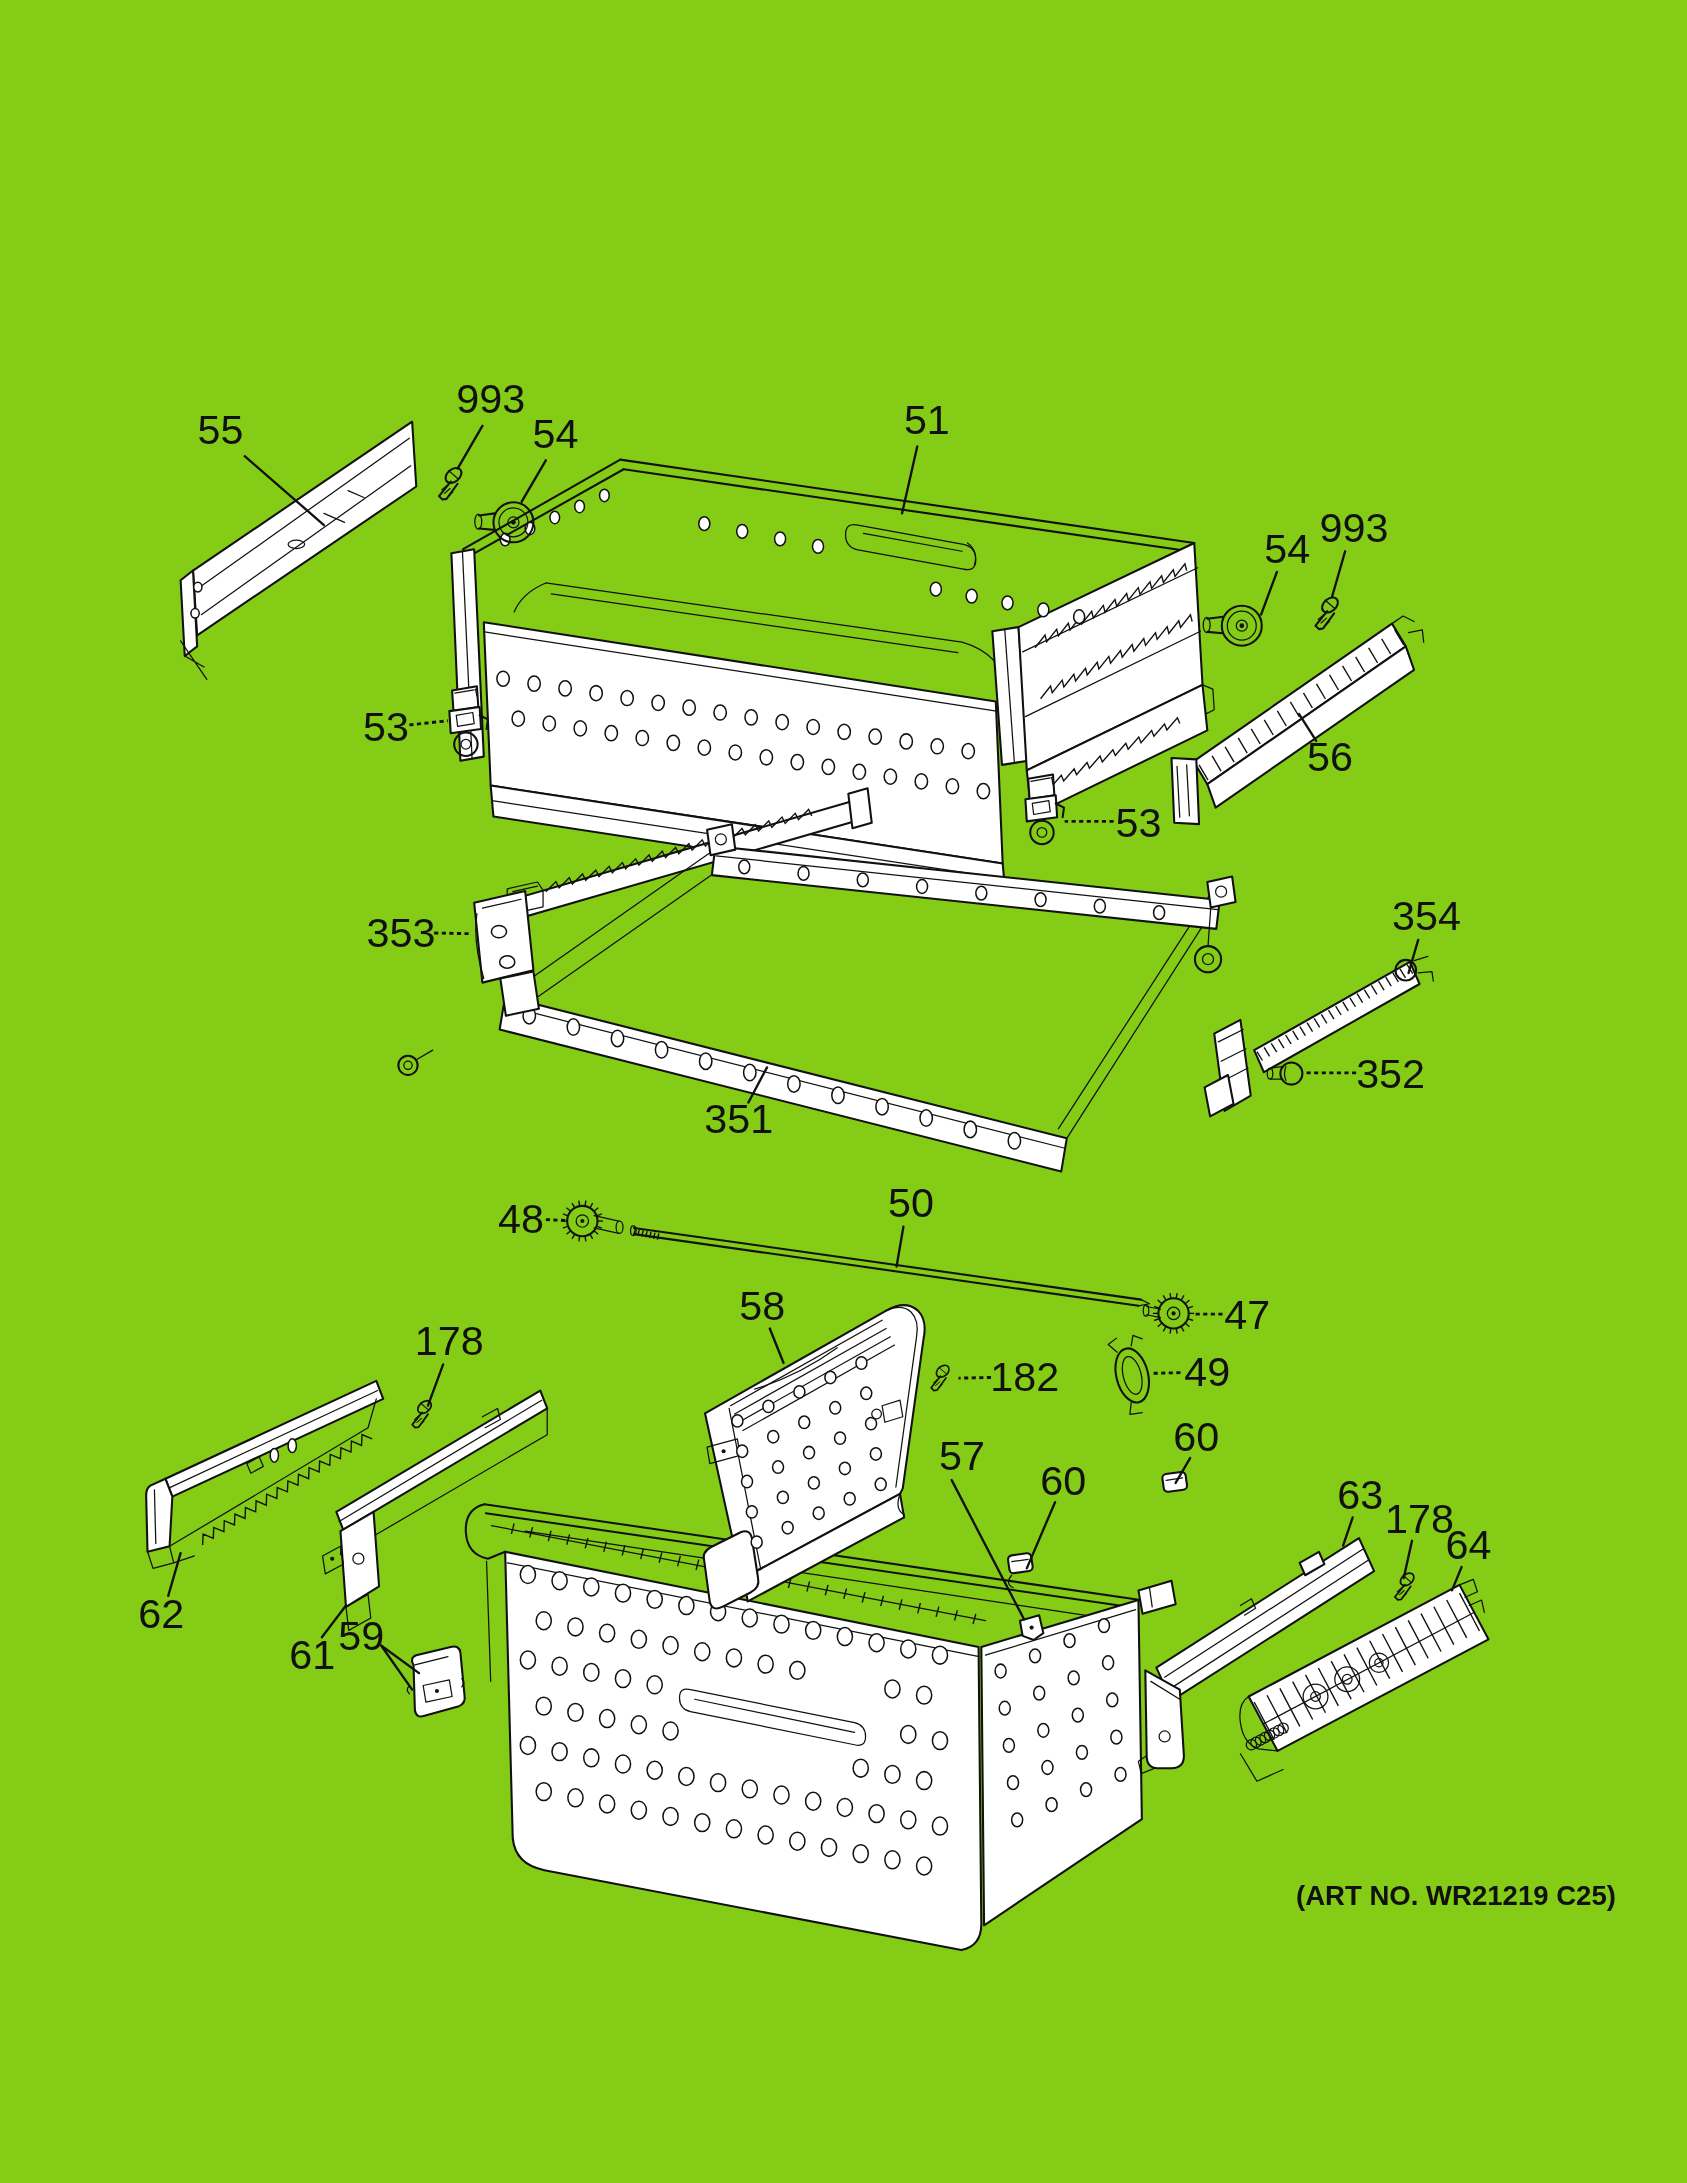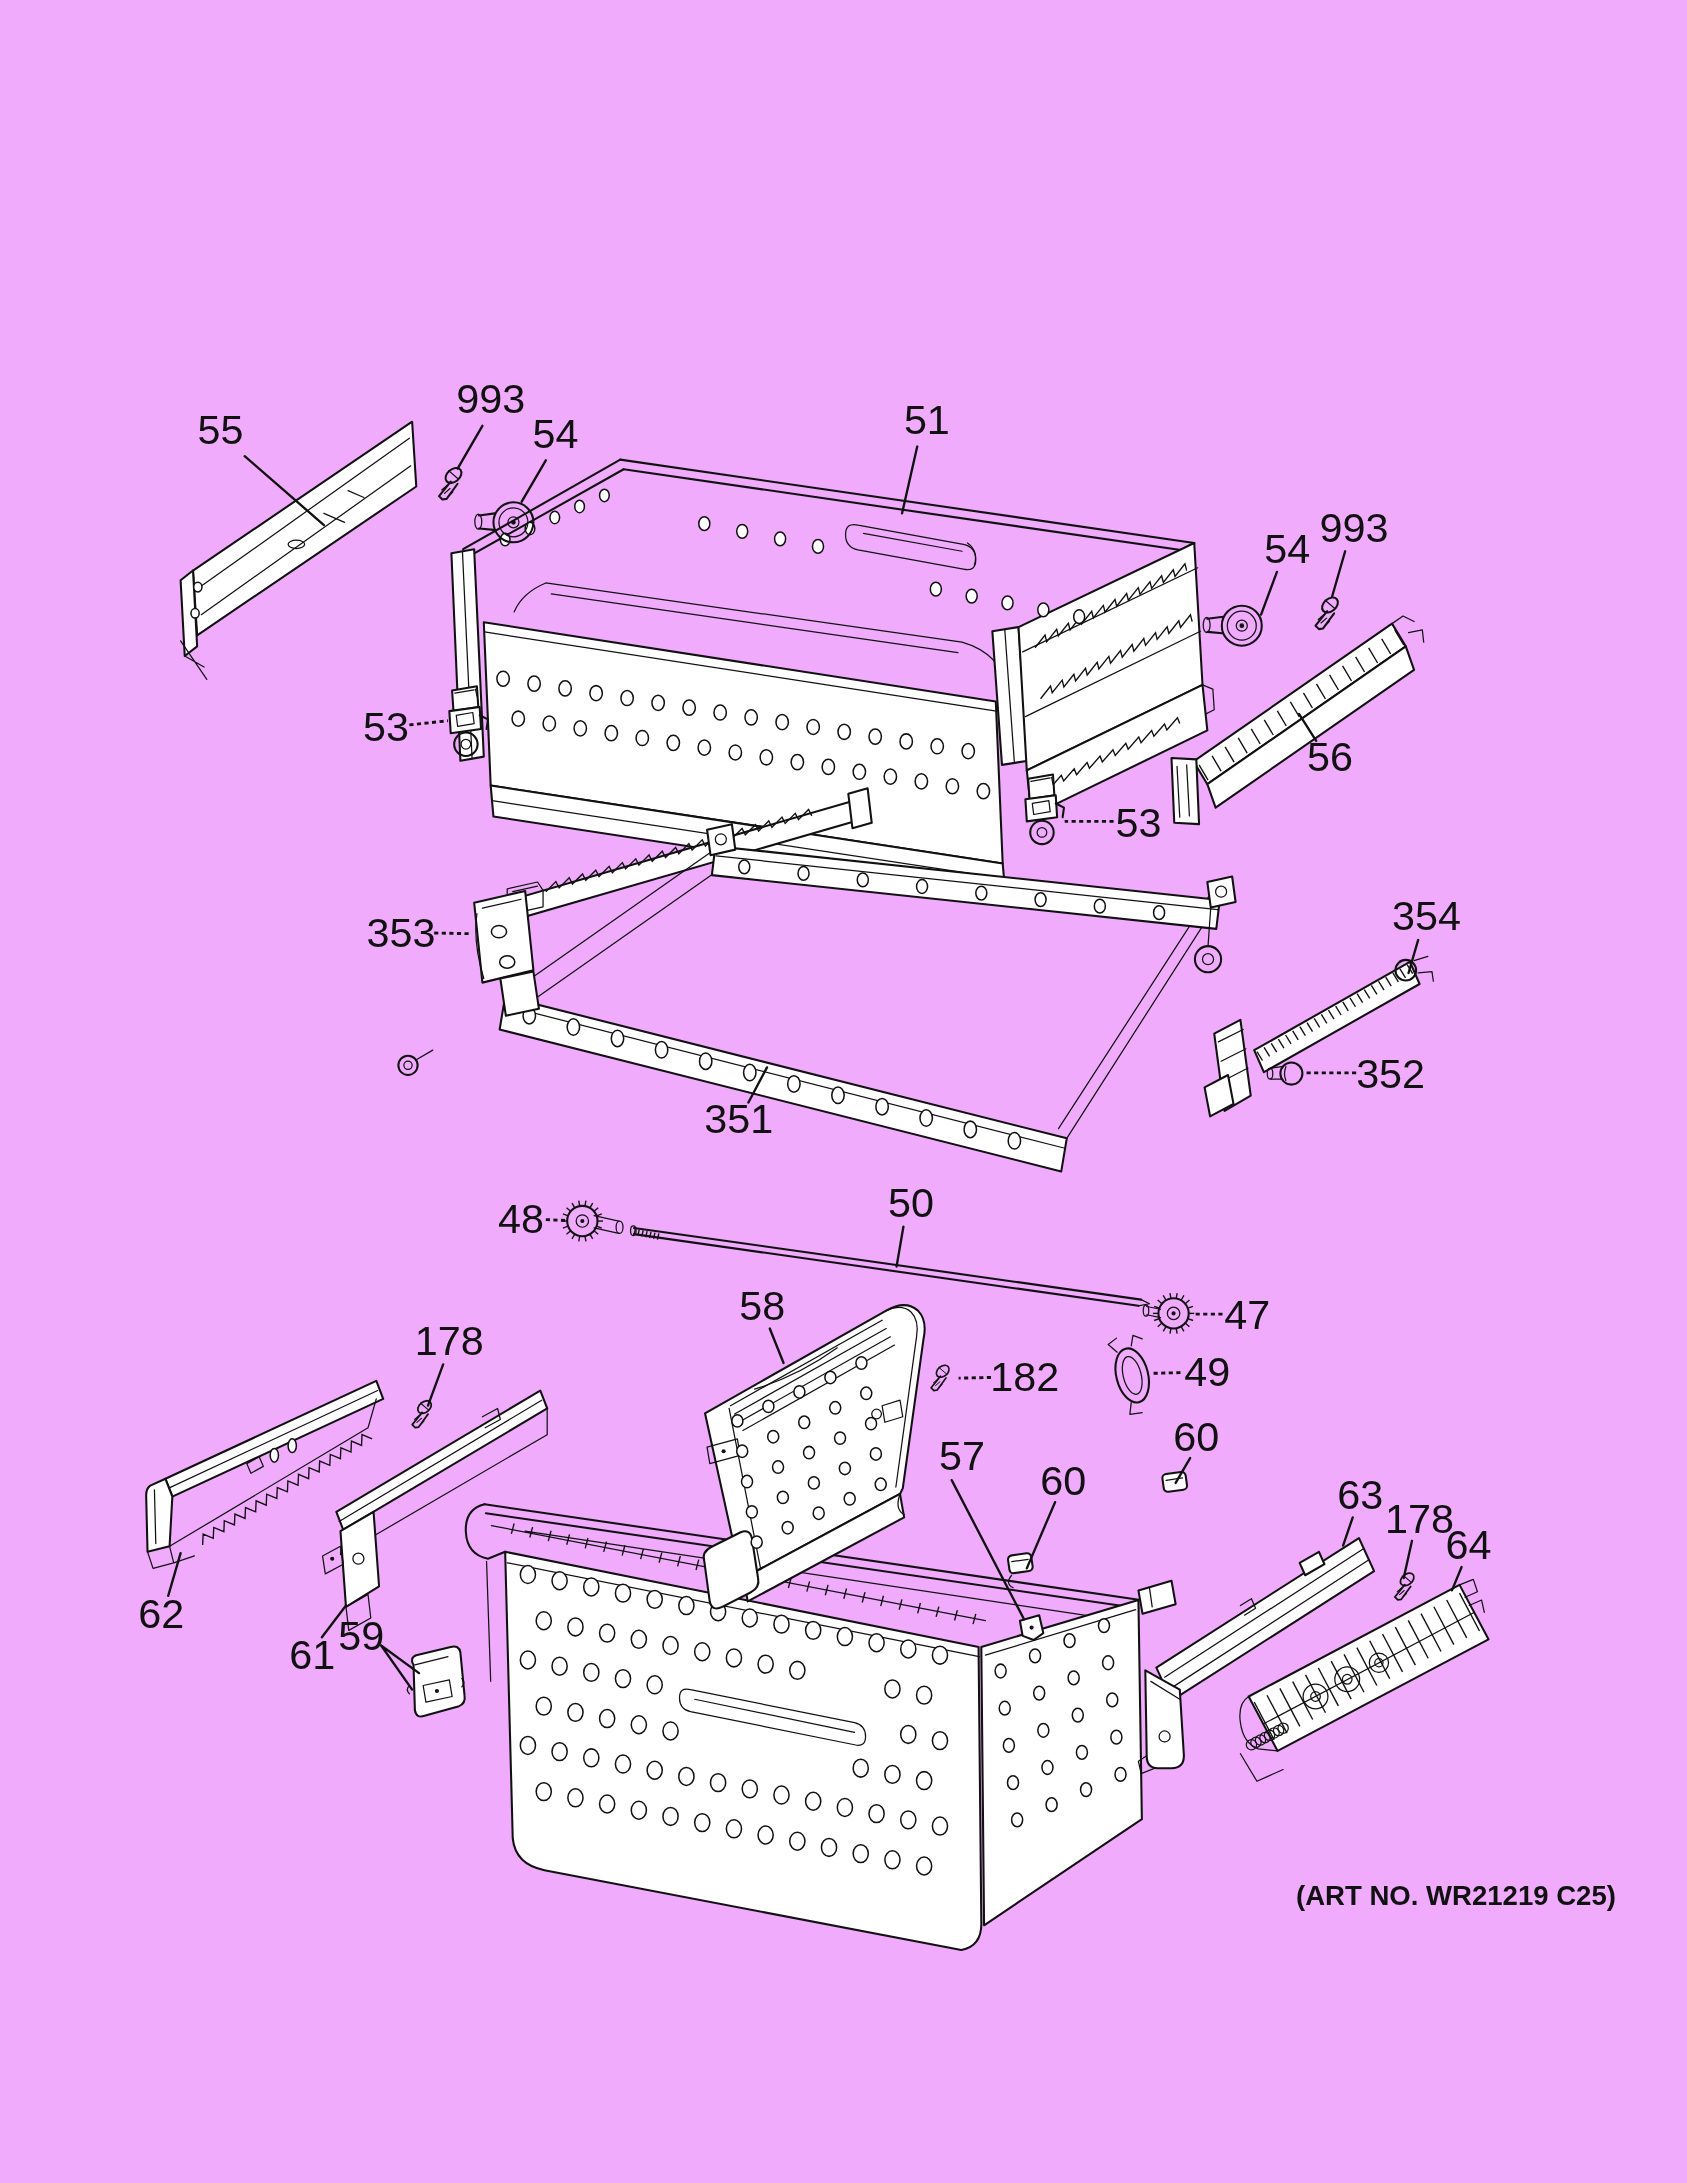--- a/index.html
+++ b/index.html
@@ -1,16 +1,16 @@
 <!DOCTYPE html>
 <html style="font-size:11px"><head>
 <meta charset="utf-8">
 <style>
   html,body{margin:0;padding:0;background:#ffffff;}
-  .page{width:1687px;height:2183px;background:#f0abfc;position:relative;font-family:"Liberation Sans",sans-serif;}
+  .page{width:1687px;height:2183px;background:#84cc16;position:relative;font-family:"Liberation Sans",sans-serif;}
   svg{display:block;}
   .ol{fill:none;stroke:#111111;stroke-width:3;stroke-linejoin:round;stroke-linecap:round;}
   .fw{fill:#ffffff;stroke:#111111;stroke-width:3;stroke-linejoin:round;}
   .thin{fill:none;stroke:#111111;stroke-width:1.8;stroke-linejoin:round;stroke-linecap:round;}
   .holes ellipse, .holes circle{fill:#ffffff;stroke:#111111;stroke-width:2.2;}
   .tick line{stroke:#111111;stroke-width:2;}
   .zz path{fill:none;stroke:#111111;stroke-width:2;}
   .coil circle{fill:none;stroke:#111111;stroke-width:1.8;}
   .callout{font-family:"Liberation Sans",sans-serif;font-size:60px;fill:#111111;}
   .artno{font-family:"Liberation Sans",sans-serif;font-weight:700;font-size:40px;fill:#111111;}

